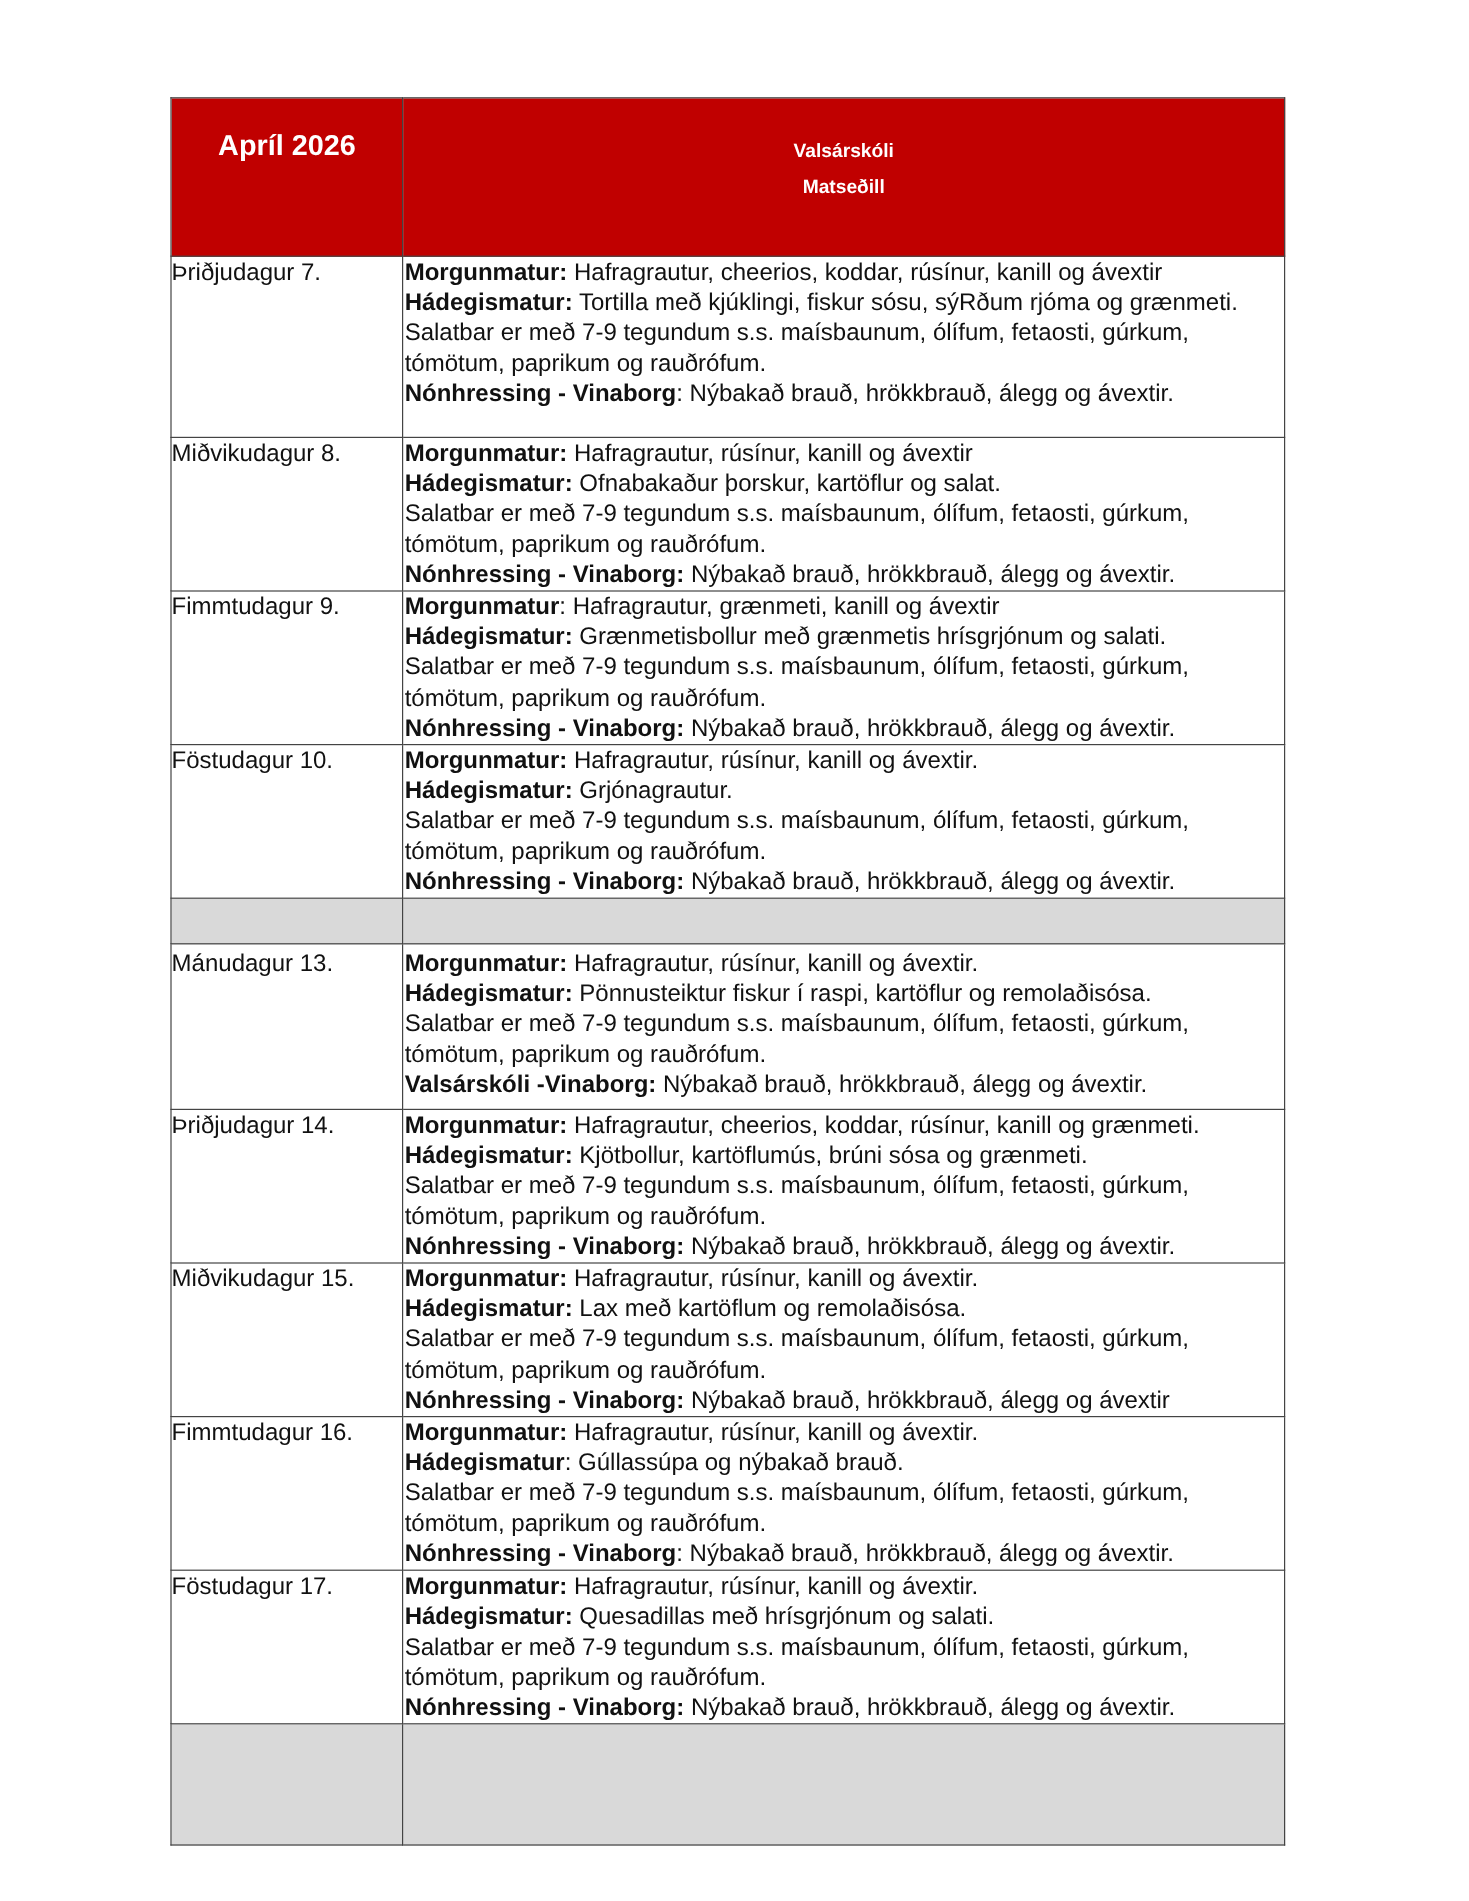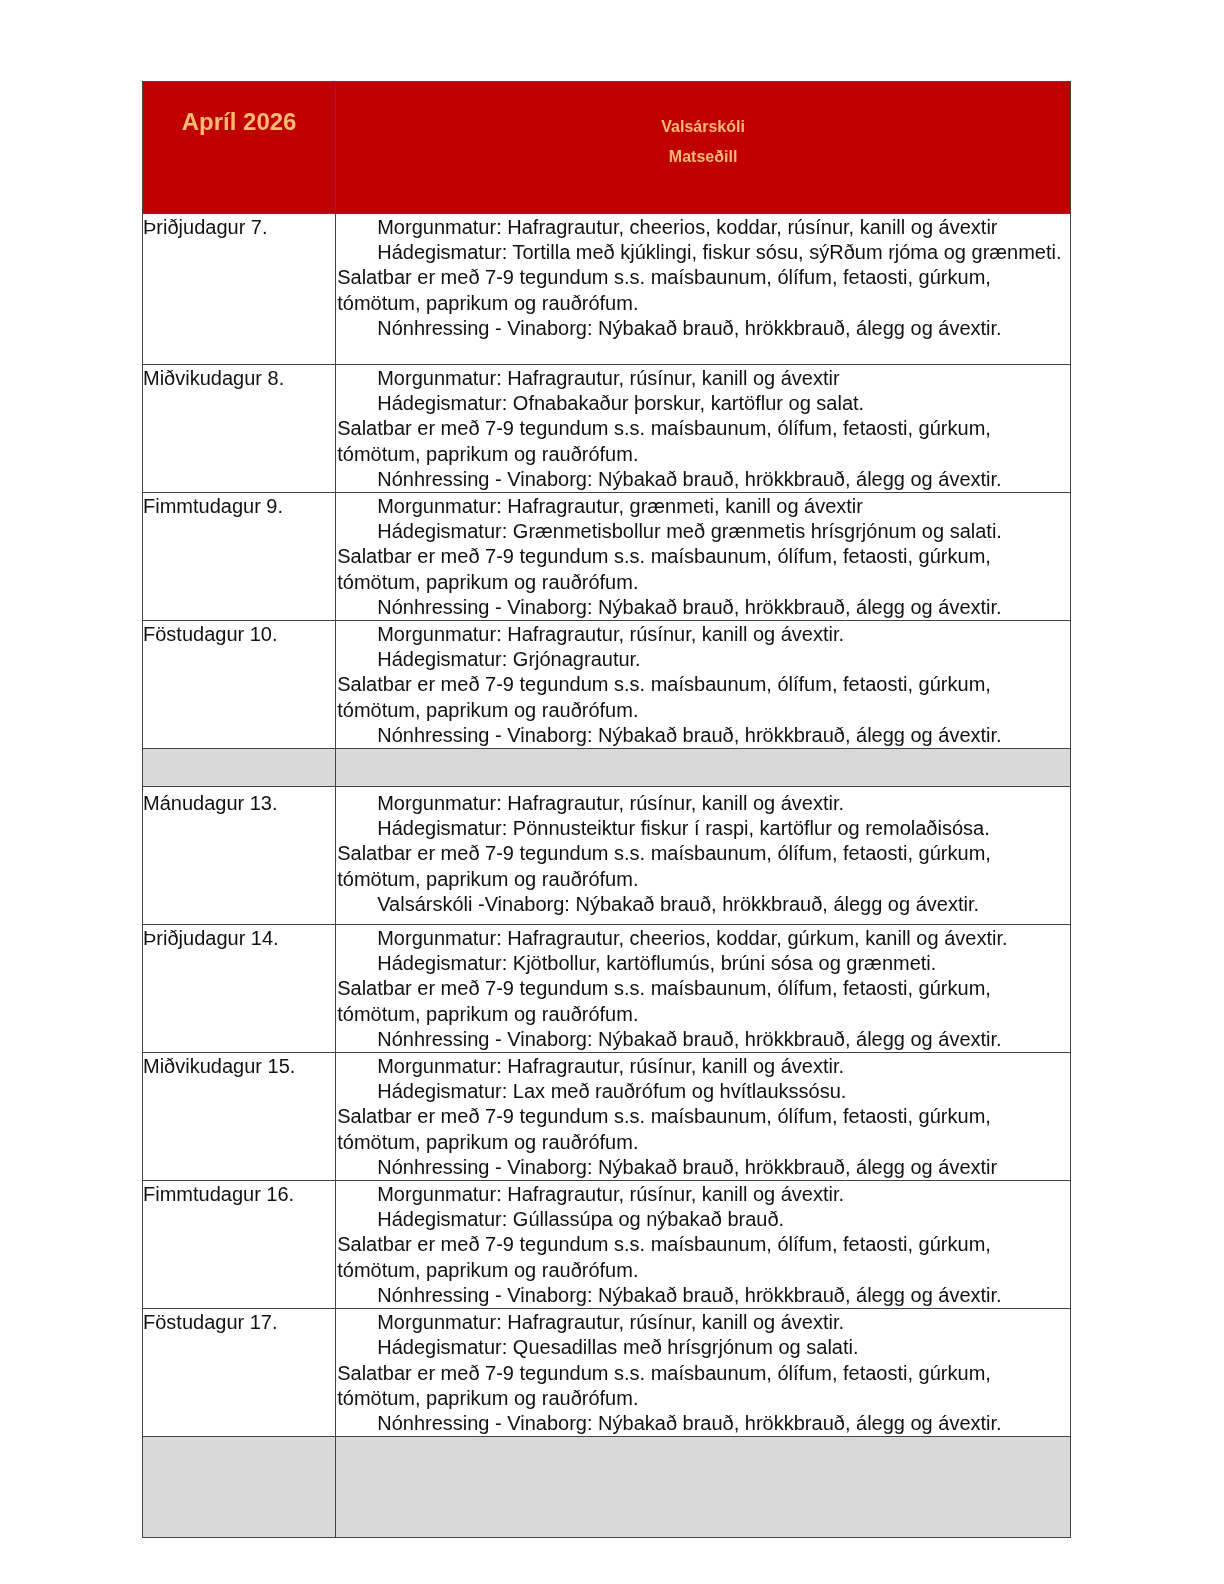--- a/index.html
+++ b/index.html
@@ -1,28 +1,28 @@
 <!DOCTYPE html>
 <html><head>
 <meta charset="utf-8">
 <style>
   html, body { margin: 0; padding: 0; background: #ffffff; }
   body { width: 1224px; height: 1584px; position: relative; font-family: "Liberation Sans", sans-serif; color: #111; }
   .menu-table { position: absolute; left: 142px; top: 81px; width: 929px; border-collapse: collapse; table-layout: fixed; }
   .menu-table td { border: 1.5px solid #444; vertical-align: top; padding: 0; }
   .col-day { width: 193px; }
   .col-menu { width: 734px; }
-  .header-row td { background: #c00000; color: #fdba74; font-weight: bold; height: 101px; }
+  .header-row td { background: #c00000; color: #ffffff; font-weight: bold; height: 101px; }
   .hdr-month { text-align: center; font-size: 24px; vertical-align: top !important; padding-top: 26px !important; }
   .hdr-title { text-align: center; font-size: 16px; line-height: 30px; vertical-align: top !important; padding-top: 30px !important; }
   .hdr-title span { display: block; }
   .day-cell { text-align: left; font-size: 20px; line-height: 25px; padding-top: 1px !important; }
   .menu-cell { font-size: 20px; line-height: 25.2px; padding: 1px 0 0 1px !important; }
   .menu-line { display: block; white-space: normal; }
-  .b { font-weight: normal; padding-left: 40px; }
+  .b { font-weight: bold; }
   .gray-row td { background: #d9d9d9; }
 </style>
 </head>
 <body>
 
 <table class="menu-table">
   <colgroup>
       <col class="col-day">
       <col class="col-menu">
     </colgroup>
@@ -86,32 +86,32 @@
       <span class="menu-line"><span class="b">Morgunmatur:</span><span> Hafragrautur, rúsínur, kanill og ávextir.</span></span>
       <span class="menu-line"><span class="b">Hádegismatur:</span><span> Pönnusteiktur fiskur í raspi, kartöflur og remolaðisósa.</span></span>
       <span class="menu-line">Salatbar er með 7-9 tegundum s.s. maísbaunum, ólífum, fetaosti, gúrkum, tómötum, paprikum og rauðrófum.</span>
       <span class="menu-line"><span class="b">Valsárskóli -Vinaborg:</span><span> Nýbakað brauð, hrökkbrauð, álegg og ávextir.</span></span>
     </td>
   </tr>
 
   <tr style="height:127px">
     <td class="day-cell">Þriðjudagur 14.</td>
     <td class="menu-cell">
-      <span class="menu-line"><span class="b">Morgunmatur:</span><span> Hafragrautur, cheerios, koddar, gúrkum, kanill og ávextir.</span></span>
+      <span class="menu-line"><span class="b">Morgunmatur:</span><span> Hafragrautur, cheerios, koddar, rúsínur, kanill og grænmeti.</span></span>
       <span class="menu-line"><span class="b">Hádegismatur:</span><span> Kjötbollur, kartöflumús, brúni sósa og grænmeti.</span></span>
       <span class="menu-line">Salatbar er með 7-9 tegundum s.s. maísbaunum, ólífum, fetaosti, gúrkum, tómötum, paprikum og rauðrófum.</span>
       <span class="menu-line"><span class="b">Nónhressing - Vinaborg:</span><span> Nýbakað brauð, hrökkbrauð, álegg og ávextir.</span></span>
     </td>
   </tr>
 
   <tr style="height:126px">
     <td class="day-cell">Miðvikudagur 15.</td>
     <td class="menu-cell">
       <span class="menu-line"><span class="b">Morgunmatur:</span><span> Hafragrautur, rúsínur, kanill og ávextir.</span></span>
-      <span class="menu-line"><span class="b">Hádegismatur:</span><span> Lax með rauðrófum og hvítlaukssósu.</span></span>
+      <span class="menu-line"><span class="b">Hádegismatur:</span><span> Lax með kartöflum og remolaðisósa.</span></span>
       <span class="menu-line">Salatbar er með 7-9 tegundum s.s. maísbaunum, ólífum, fetaosti, gúrkum, tómötum, paprikum og rauðrófum.</span>
       <span class="menu-line"><span class="b">Nónhressing - Vinaborg:</span><span> Nýbakað brauð, hrökkbrauð, álegg og ávextir</span></span>
     </td>
   </tr>
 
   <tr style="height:127px">
     <td class="day-cell">Fimmtudagur 16.</td>
     <td class="menu-cell">
       <span class="menu-line"><span class="b">Morgunmatur:</span><span> Hafragrautur, rúsínur, kanill og ávextir.</span></span>
       <span class="menu-line"><span class="b">Hádegismatur</span><span>: Gúllassúpa og nýbakað brauð.</span></span>

